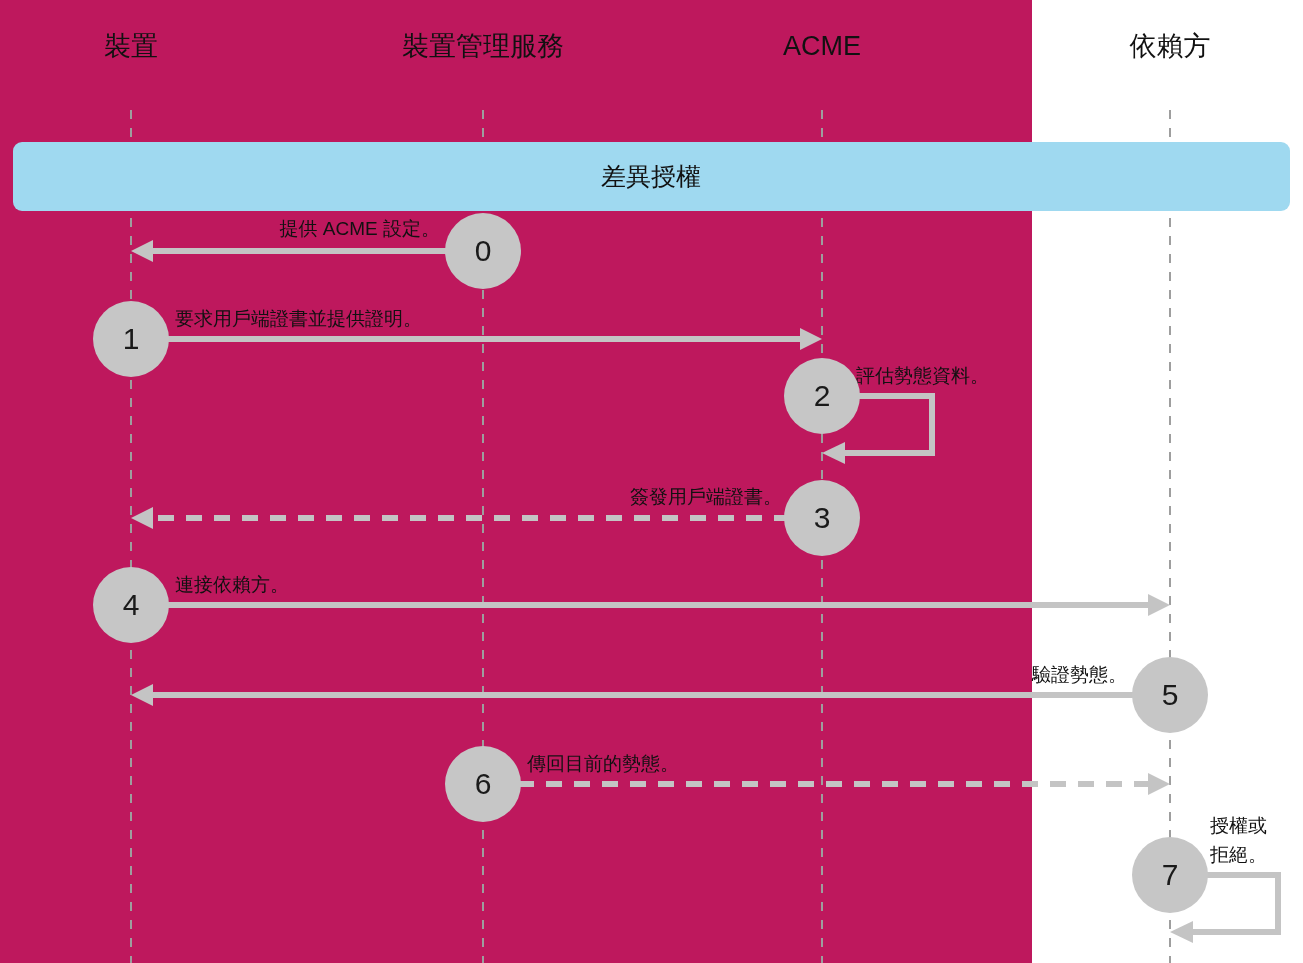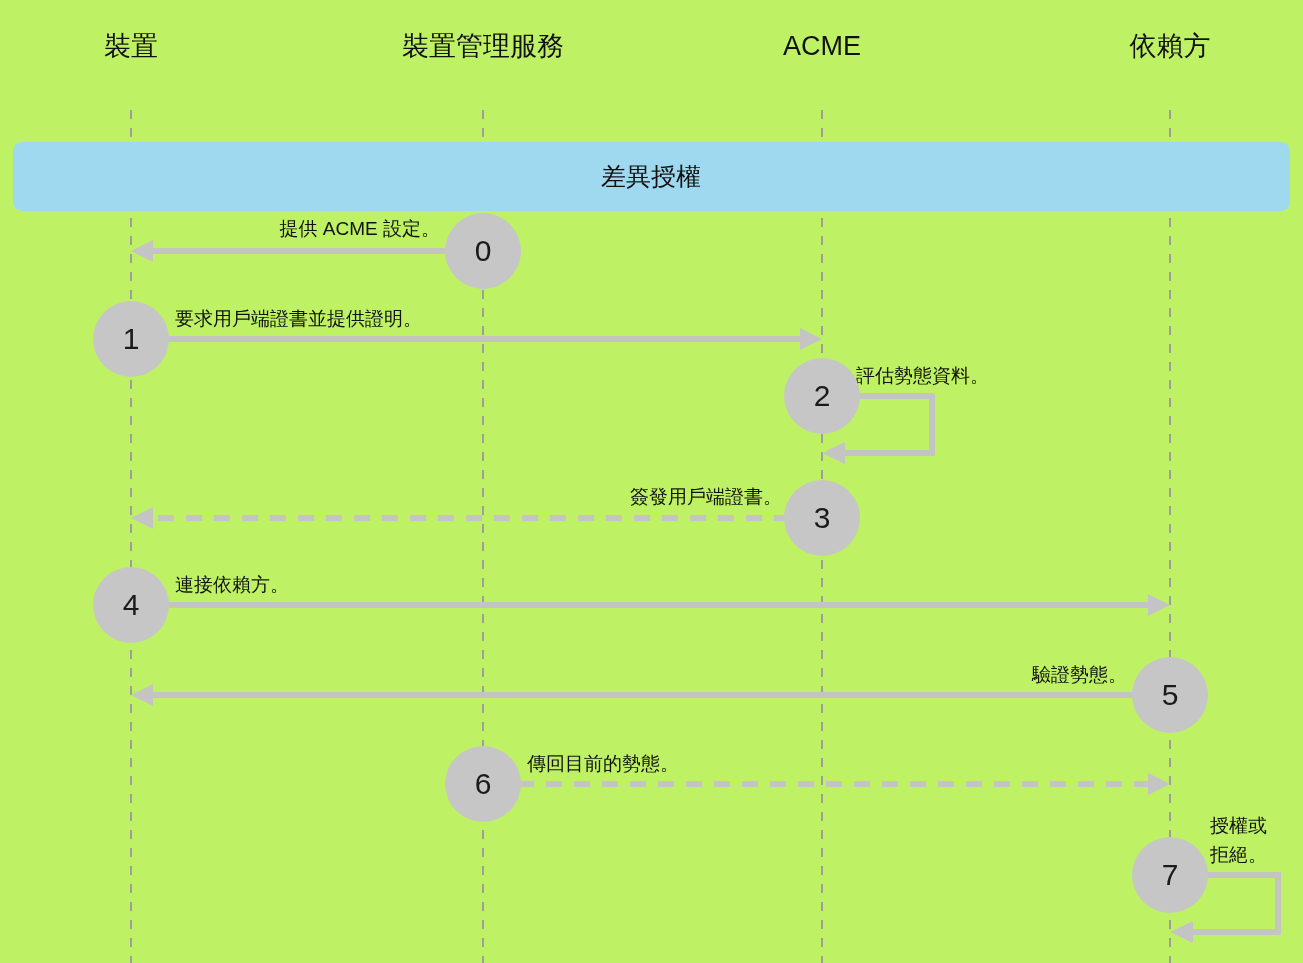--- a/index.html
+++ b/index.html
@@ -8,23 +8,23 @@
     background: #ffffff;
   }
   body {
     width: 1303px;
     height: 963px;
     font-family: "Liberation Sans", "DejaVu Sans", sans-serif;
     overflow: hidden;
   }
   #diagram-root {
     position: relative;
-    width: 1303px;
+    width: 1032px;
     height: 963px;
-    background: #bef264;
+    background: #be185d;
     text-align: center;
   }
   svg#seq-svg {
     display: block;
     width: 1303px;
     height: 963px;
   }
   .actor-label {
     font-family: "Liberation Sans", "DejaVu Sans", sans-serif;
     font-size: 27px;

